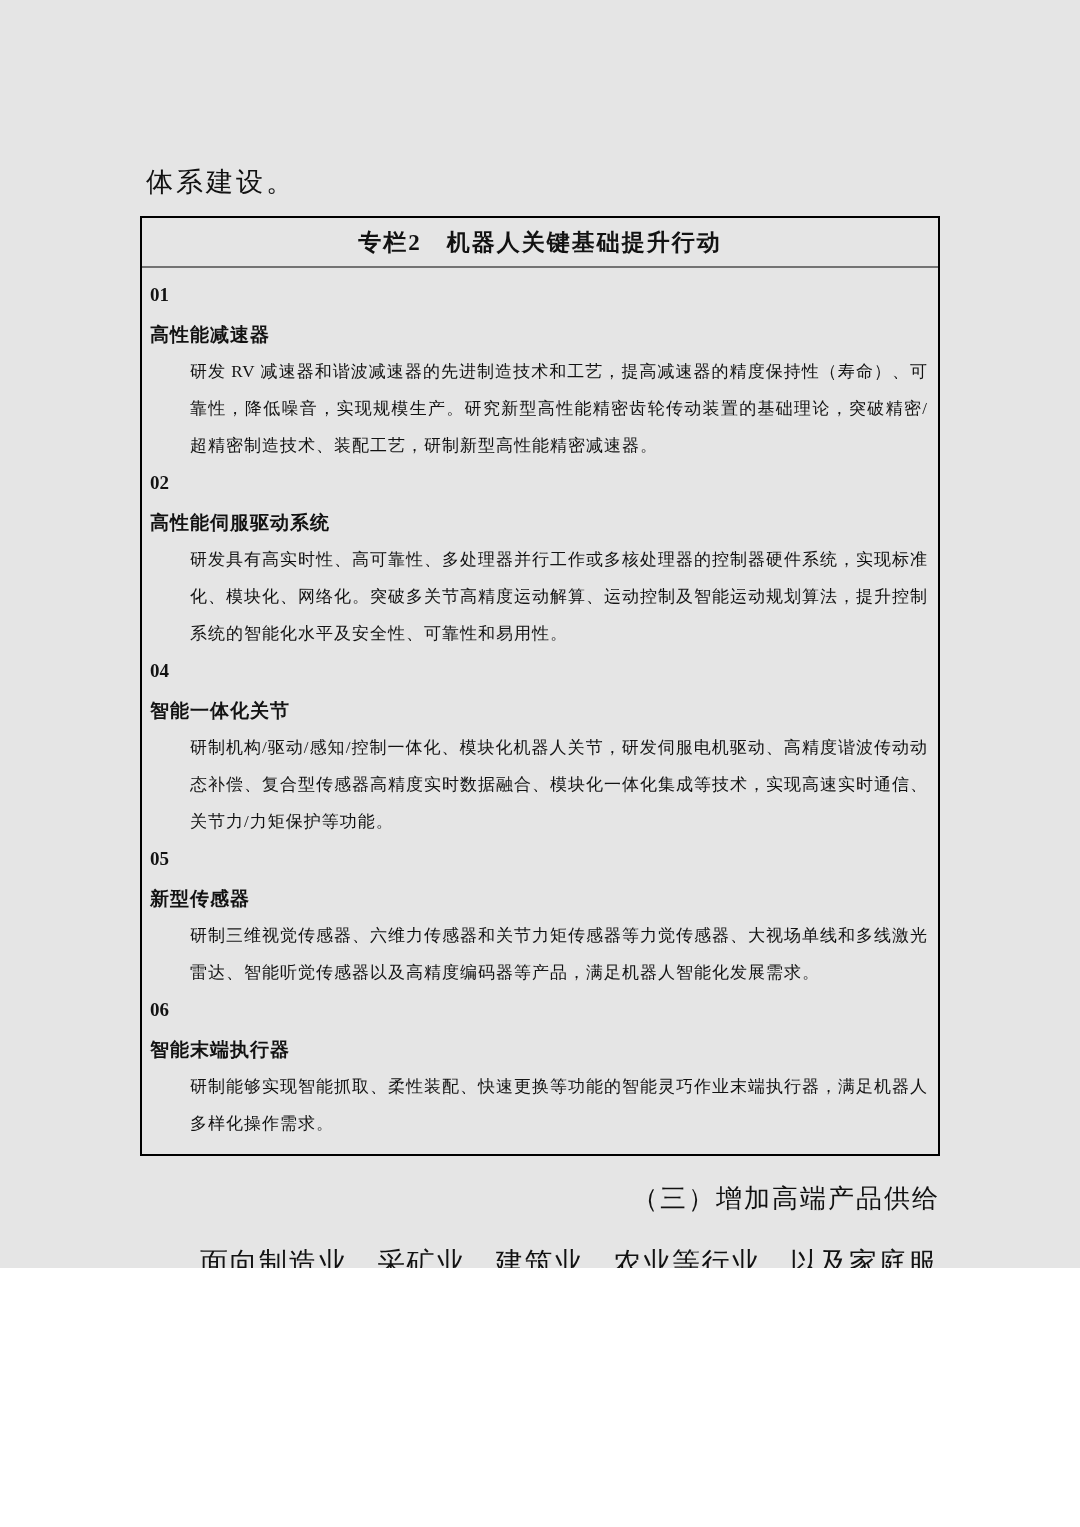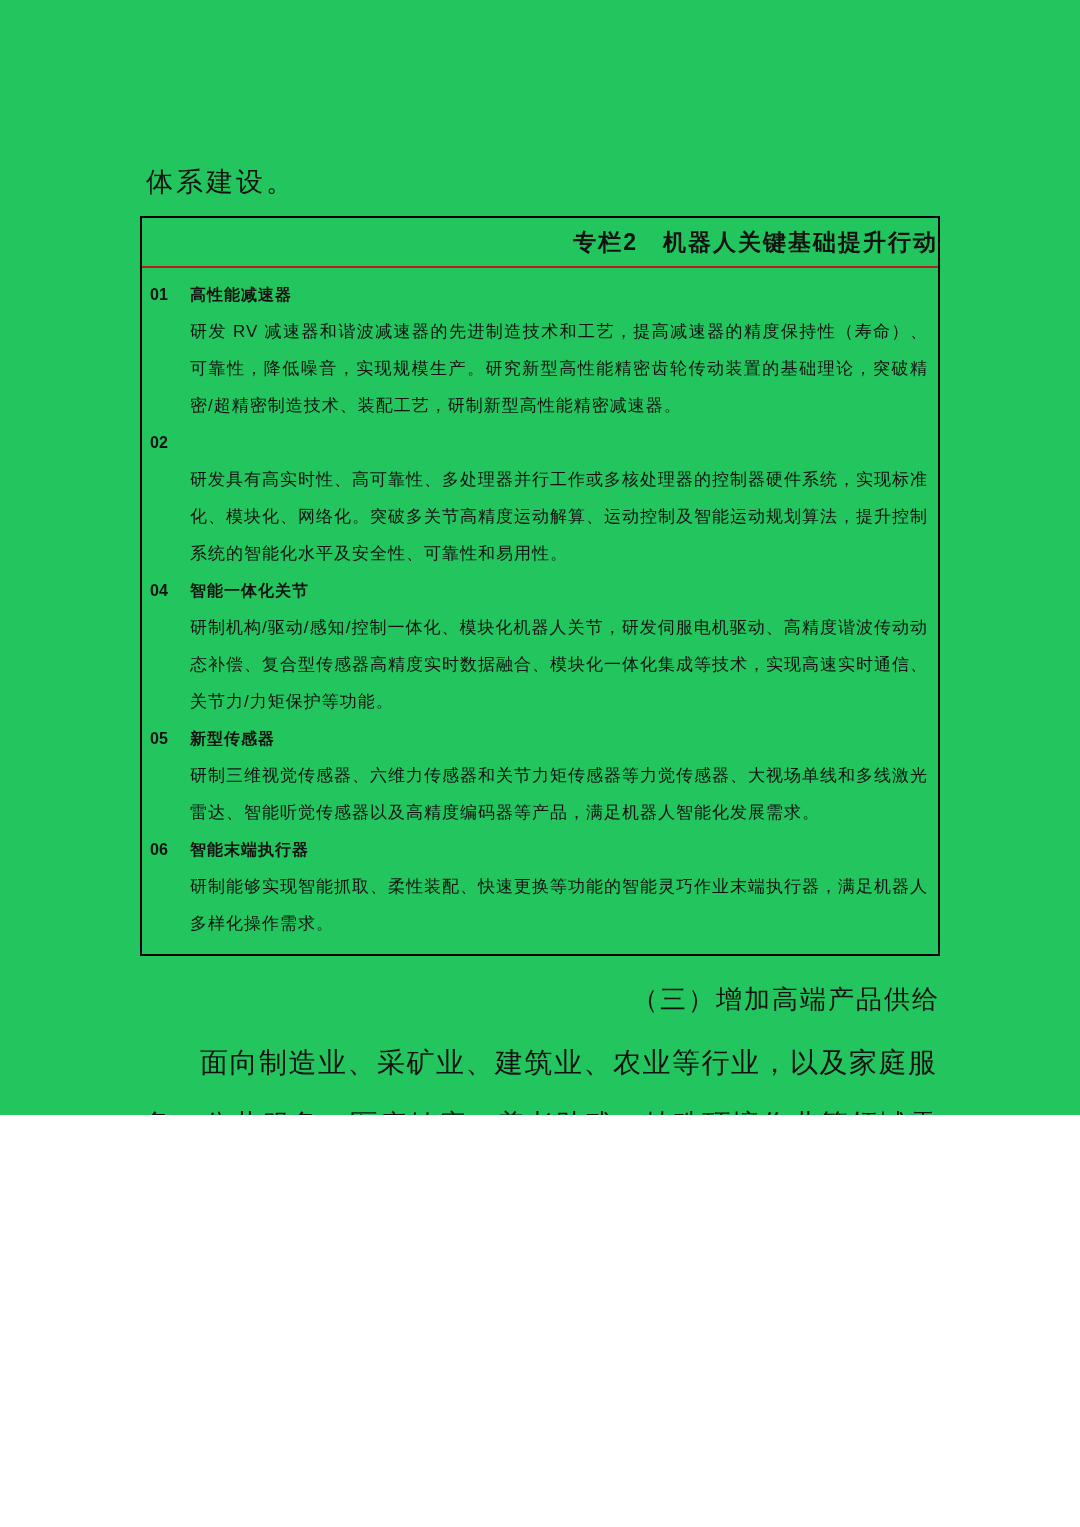--- a/index.html
+++ b/index.html
@@ -1,23 +1,23 @@
 <!DOCTYPE html>
 <html><head>
 <meta charset="utf-8">
 <style>
   * { box-sizing: border-box; }
   html, body { margin: 0; padding: 0; background: #ffffff; }
   .page {
     position: relative;
     width: 1080px;
-    height: 1115px;
-    background: #22c55e;
+    height: 1268px;
+    background: #e5e5e5;
     color: #121212;
-    font-family: Liberation Sans, sans-serif;
+    font-family: Liberation Serif, serif;
     overflow: hidden;
   }
   .content {
     position: absolute;
     left: 140px;
     top: 162px;
     width: 800px;
   }
   .intro {
     font-size: 27px;
@@ -25,35 +25,36 @@
     margin: 0 0 14px 6px;
     line-height: 40px;
   }
   .box {
     border: 2px solid #000;
     width: 800px;
   }
   .box-title {
     font-size: 23px;
     font-weight: bold;
-    text-align: right;
+    text-align: center;
     padding: 9px 0 8px 0;
-    border-bottom: 2px solid #b91c1c;
+    border-bottom: 2px solid #737373;
     letter-spacing: 2px;
   }
   .box-body {
     padding: 8px 10px 12px 8px;
     font-size: 20px;
   }
   .item-head {
     display: flex;
     font-weight: bold;
-    font-size: 16px;
+    font-size: 19px;
     line-height: 37px;
     letter-spacing: 1px;
+    flex-direction: column;
   }
   .item-num { width: 40px; flex: 0 0 40px; letter-spacing: 0; }
   .item-text {
     margin: 0 0 0 40px;
     font-size: 17px;
     line-height: 37px;
     letter-spacing: 1px;
     text-align: justify;
   }
   .sec-heading {
@@ -98,20 +99,21 @@
           <div class="item-head">
             <span class="item-num">01</span>
             <span class="item-heading">高性能减速器</span>
           </div>
           <p class="item-text">研发 RV 减速器和谐波减速器的先进制造技术和工艺，提高减速器的精度保持性（寿命）、可靠性，降低噪音，实现规模生产。研究新型高性能精密齿轮传动装置的基础理论，突破精密/超精密制造技术、装配工艺，研制新型高性能精密减速器。</p>
         </div>
 
         <div class="item">
           <div class="item-head">
             <span class="item-num">02</span>
+            <span class="item-heading">高性能伺服驱动系统</span>
           </div>
         </div>
 
         <div class="item">
           <p class="item-text">研发具有高实时性、高可靠性、多处理器并行工作或多核处理器的控制器硬件系统，实现标准化、模块化、网络化。突破多关节高精度运动解算、运动控制及智能运动规划算法，提升控制系统的智能化水平及安全性、可靠性和易用性。</p>
         </div>
 
         <div class="item">
           <div class="item-head">
             <span class="item-num">04</span>

